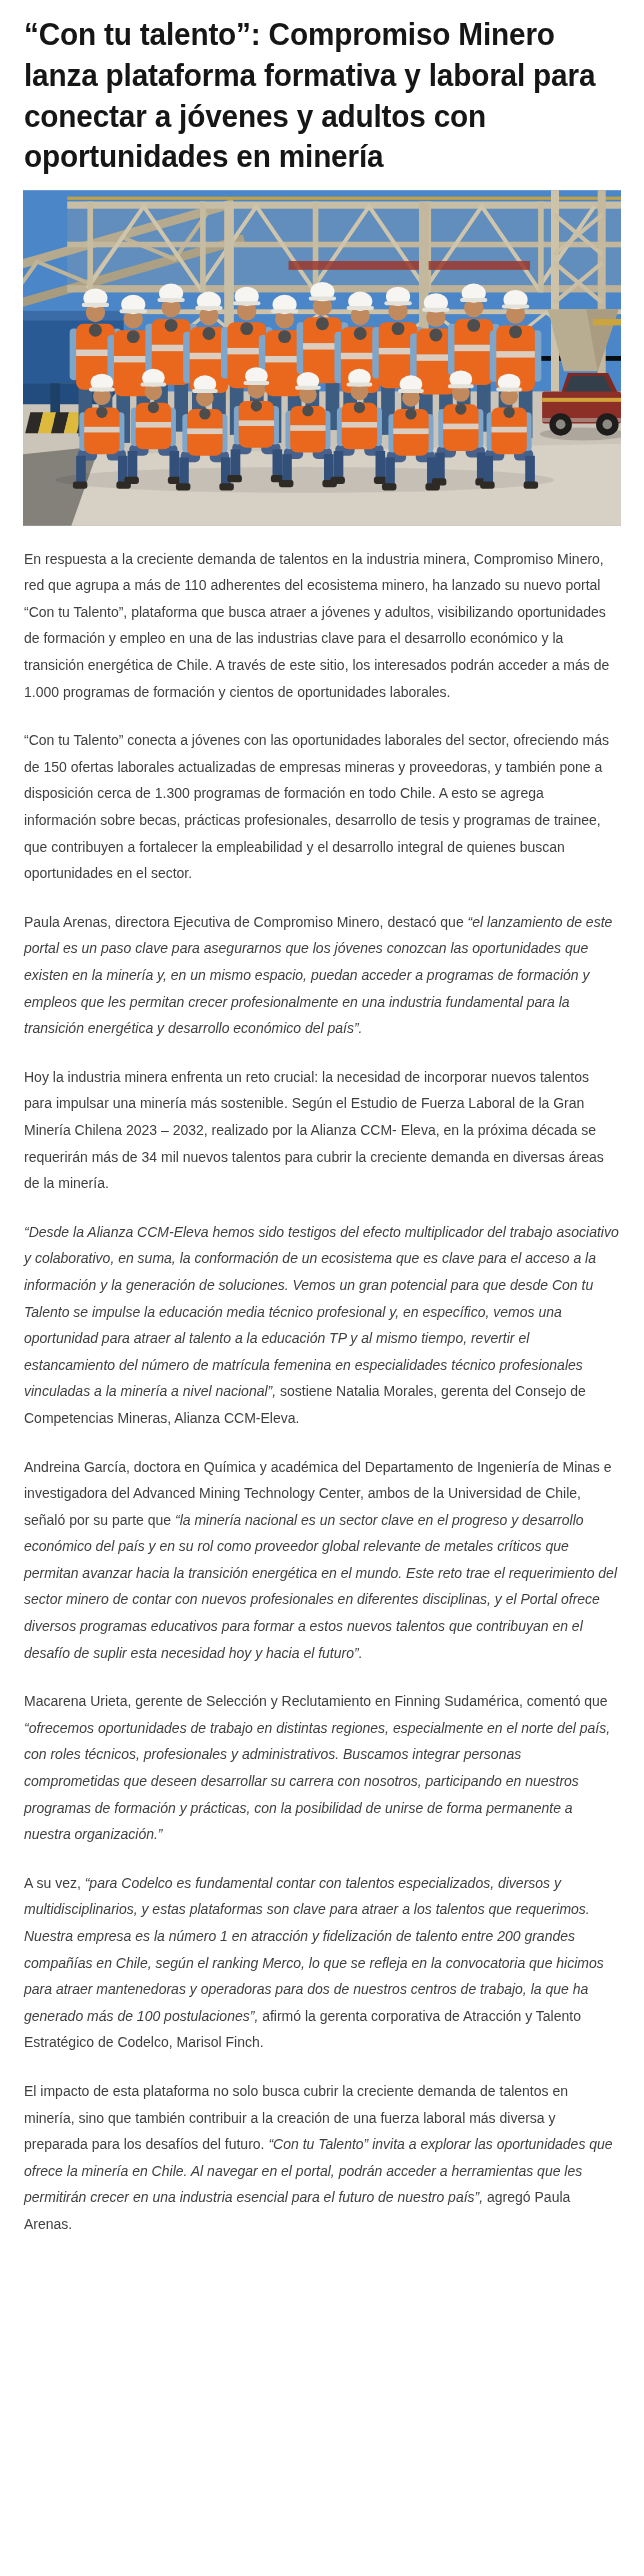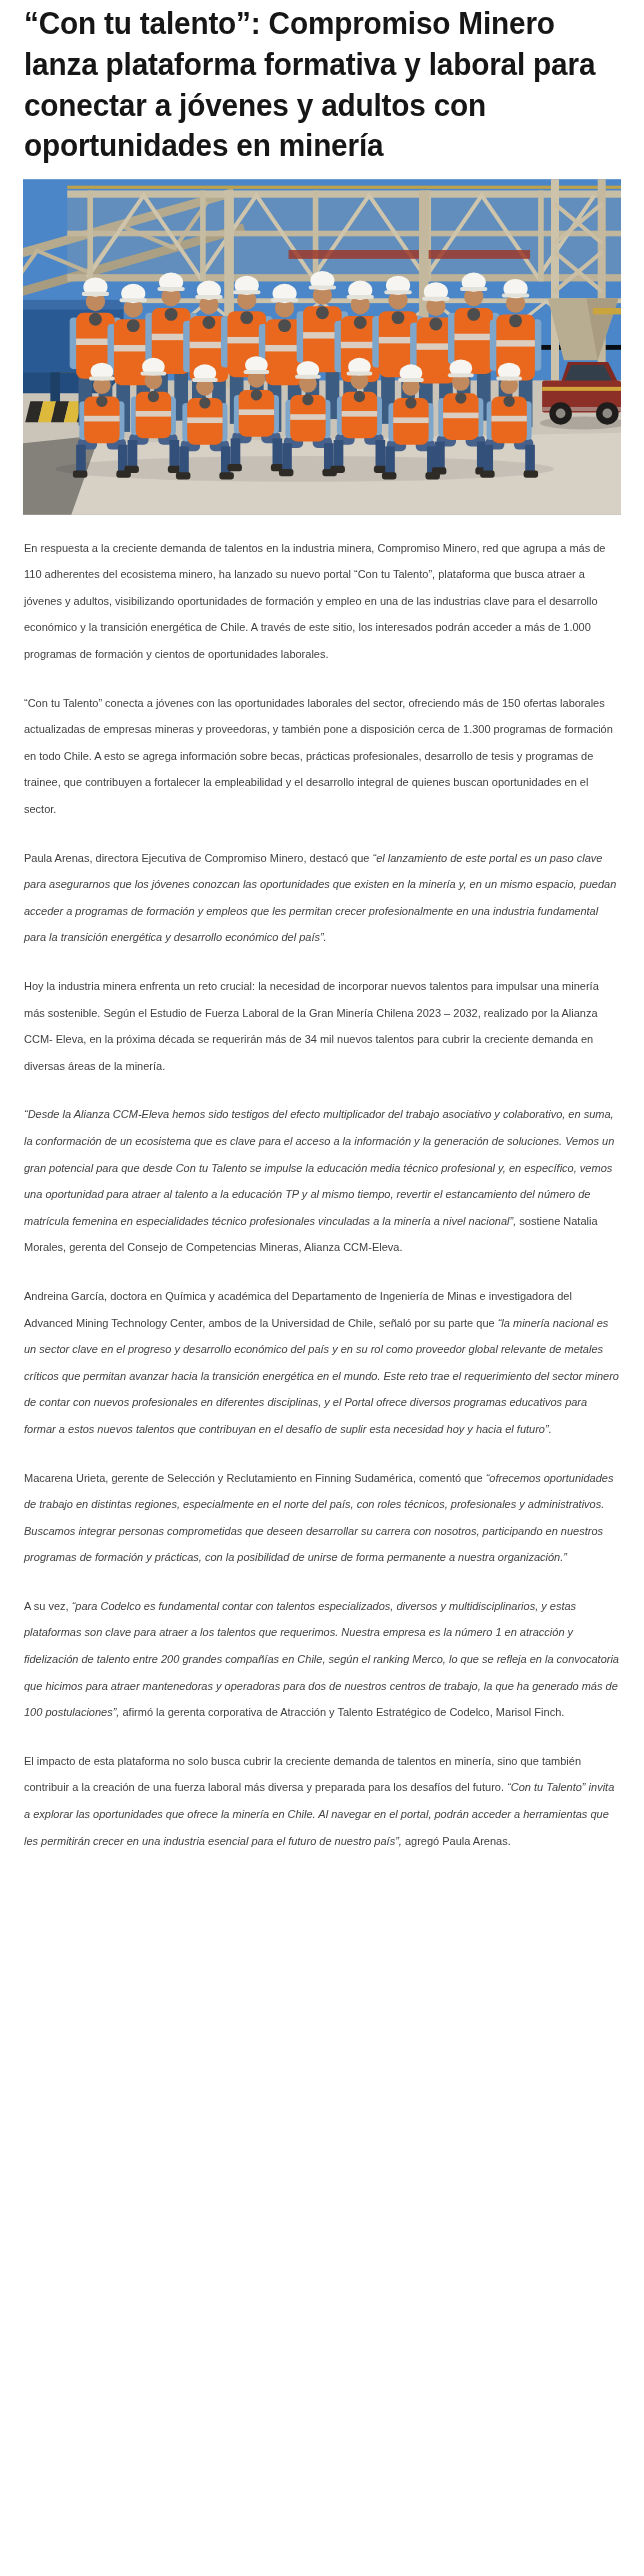--- a/index.html
+++ b/index.html
@@ -11,21 +11,21 @@
   }
   *{box-sizing:border-box;}
   html,body{margin:0;padding:0;background:var(--background);}
   body{
     width:644px;
     min-height:2576px;
     font-family:"Liberation Sans","DejaVu Sans",sans-serif;
     color:var(--body);
     -webkit-font-smoothing:antialiased;
   }
-  .article{padding:1px 24px 32px 24px;}
+  .article{padding:12px 24px 32px 24px;}
   h1.headline{
     margin:1.6px 0 13px 0;
     width:622px;
     transform:scaleX(0.93);
     transform-origin:left top;
     font-size:32px;
     line-height:1.28;
     font-weight:700;
     letter-spacing:-0.2px;
     color:var(--headline);
@@ -51,21 +51,21 @@
   .lead-link{
     color:inherit;
     font-style:italic;
     text-decoration:none;
     border-bottom:3.2px solid var(--link-underline);
     padding-bottom:0.8px;
     cursor:pointer;
   }
   p.body-p{
     margin:0 0 22px 0;
-    font-size:11px;
+    font-size:14px;
     line-height:26.6px;
     color:var(--body);
   }
   p.body-p em{}
 </style>
 </head>
 <body>
 
 <div class="article">
 

